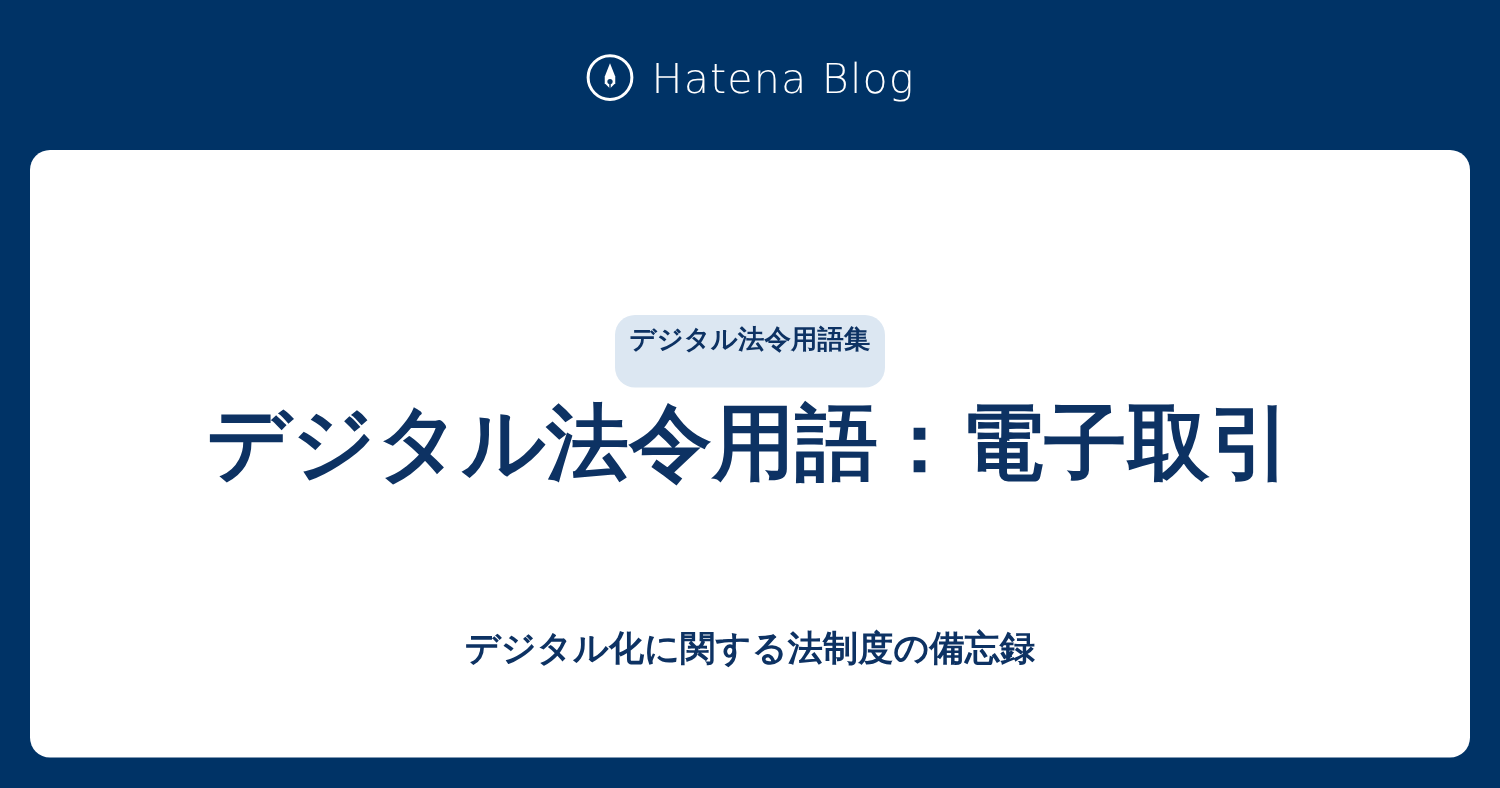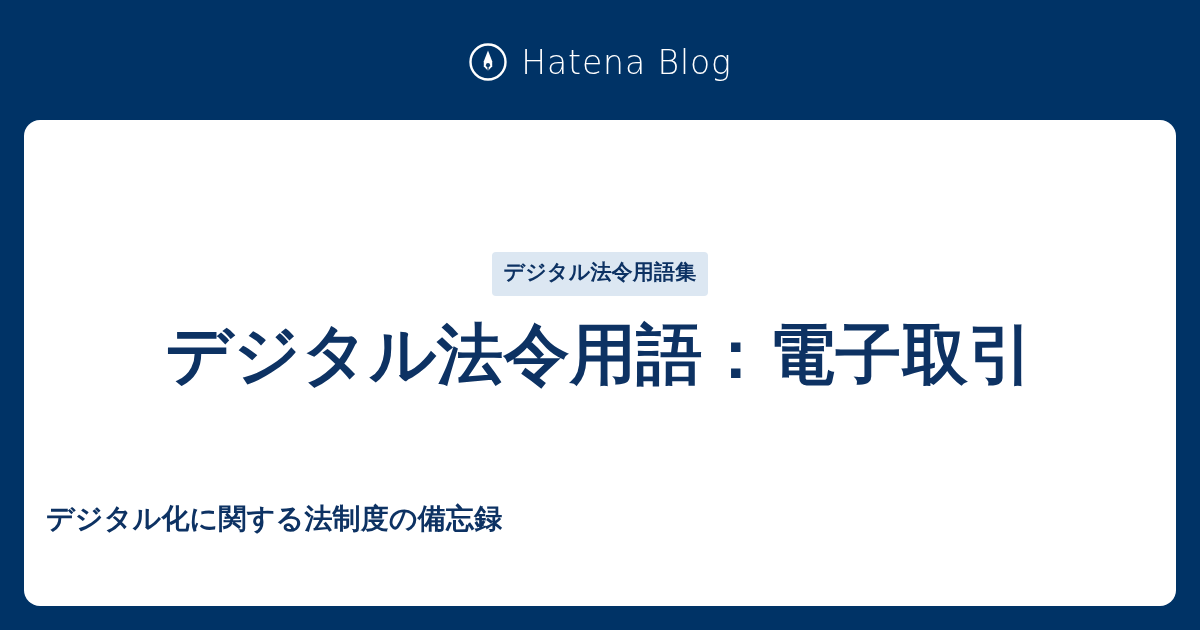--- a/index.html
+++ b/index.html
@@ -85,22 +85,22 @@
     justify-content: center;
   }
 
   .category-badge {
     display: inline-block;
     background: #dce7f2;
     color: #0d3263;
     font-size: 21px;
     font-weight: 700;
     line-height: 1;
-    padding: 9px 12px 14px 12px;
-    border-radius: 4px;
+    padding: 9px 12px 28px 12px;
+    border-radius: 16px;
     white-space: nowrap;
     letter-spacing: 0.2px;
   }
 
   
   .entry-title-row {
     position: absolute;
     top: 196px;
     left: 0;
     width: 100%;
@@ -121,21 +121,21 @@
     white-space: nowrap;
   }
 
   
   .blog-name-row {
     position: absolute;
     top: 382px;
     left: 0;
     width: 100%;
     display: flex;
-    justify-content: flex-start;
+    justify-content: center;
     padding: 0 22px;
     box-sizing: border-box;
   }
 
   .blog-name {
     color: #0d3263;
     font-size: 28px;
     font-weight: 700;
     line-height: 1.2;
     text-align: center;

